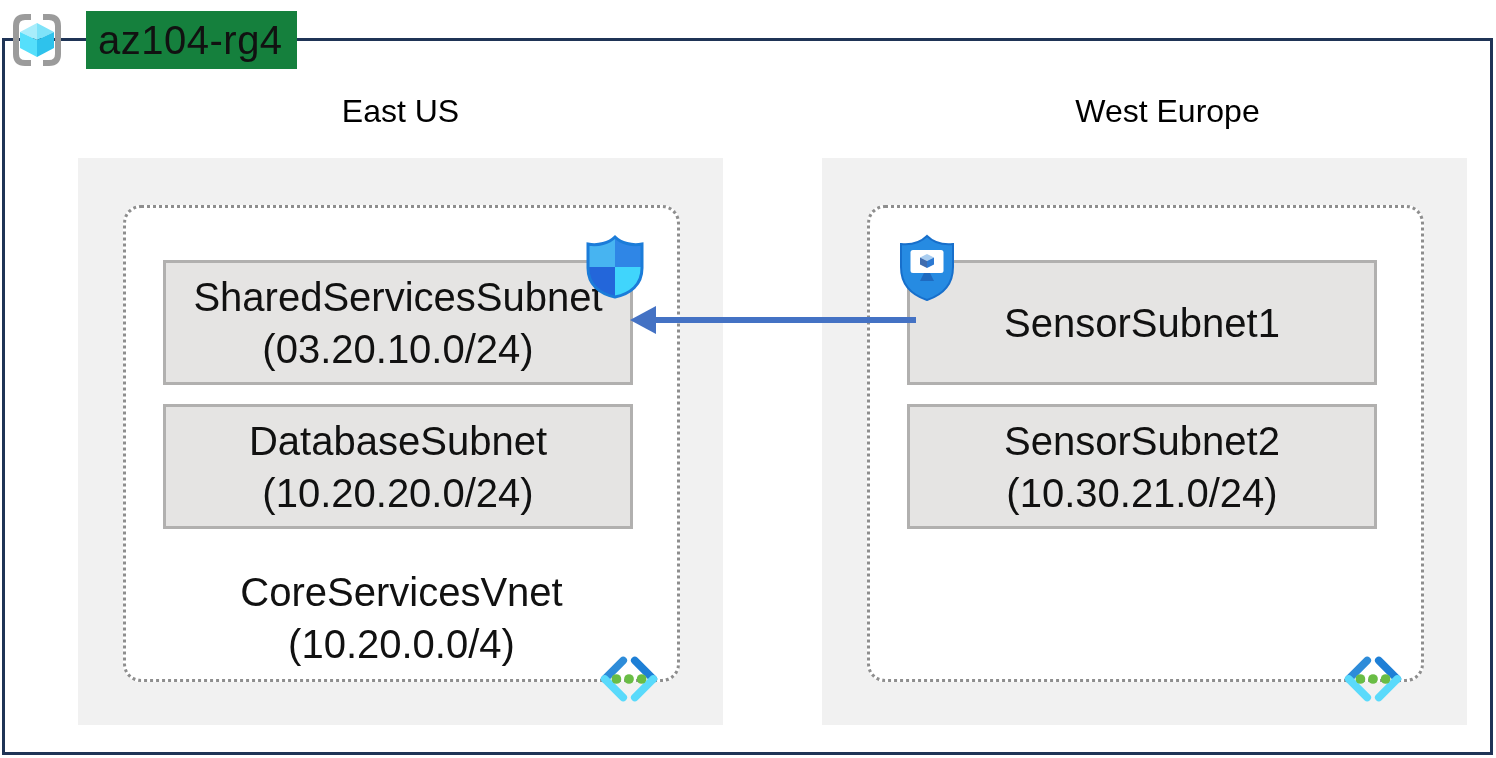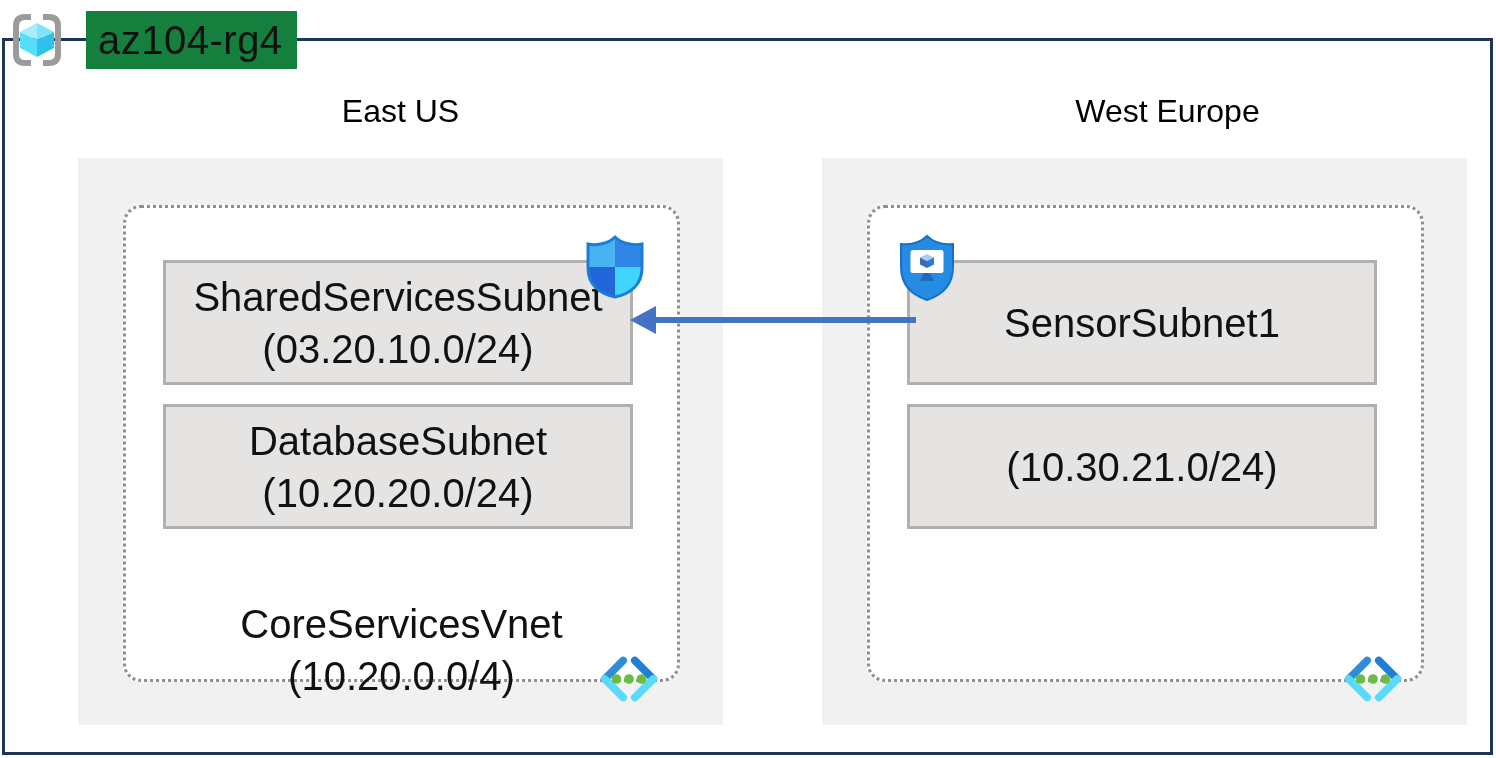--- a/index.html
+++ b/index.html
@@ -40,21 +40,21 @@
   .subnet{
     position:absolute;left:37px;width:470px;height:125px;box-sizing:border-box;
     background:#E5E4E3;border:3px solid #B1B0AF;
     display:flex;flex-direction:column;align-items:center;justify-content:center;
     font-size:40px;line-height:52px;text-align:center;
   }
   .subnet.first{top:52px;}
   .subnet.second{top:196px;}
   .vnet-label{
     position:absolute;left:0;right:0;top:358px;text-align:center;
-    font-size:40px;line-height:52px;margin-top:32px;
+    font-size:40px;line-height:52px;
   }
   .vnet-icon{position:absolute;right:16px;top:445px;z-index:6;}
   .badge-icon{position:absolute;z-index:6;}
   .badge-icon.nsg{left:458px;top:26px;}
   .badge-icon.asg{left:27px;top:26px;}
   
   .arrow-line{
     position:absolute;left:654px;top:317px;width:262px;height:6px;z-index:5;
   }
   .arrow-head{
@@ -130,20 +130,21 @@
       </span>
     </div>
   </div>
 
   <div class="region-box west">
     <div class="vnet-box">
       <div class="subnet first">
         <div>SensorSubnet1</div>
       </div>
       <div class="subnet second">
+        <div>SensorSubnet2</div>
         <div>(10.30.21.0/24)</div>
       </div>
       <span class="badge-icon asg">
         <svg width="60" height="68" viewBox="0 0 60 68">
           <path d="M30 2 C36 8 46 11 56 10 L56 33 C56 51 45 61 30 66 C15 61 4 51 4 33 L4 10 C14 11 24 8 30 2 Z" fill="#268BE2" stroke="#176FCB" stroke-width="2"></path>
           <rect x="13.5" y="16" width="33" height="23" rx="2.5" fill="#ffffff"></rect>
           <polygon points="30,20 37,23.5 30,27 23,23.5" fill="#A9CDF0"></polygon>
           <polygon points="23,23.5 30,27 30,34 23,30.5" fill="#3F6CAE"></polygon>
           <polygon points="37,23.5 30,27 30,34 37,30.5" fill="#2C79D2"></polygon>
           <path d="M27 39 H33 L37 47 H23 Z" fill="#1E6AC0"></path>

